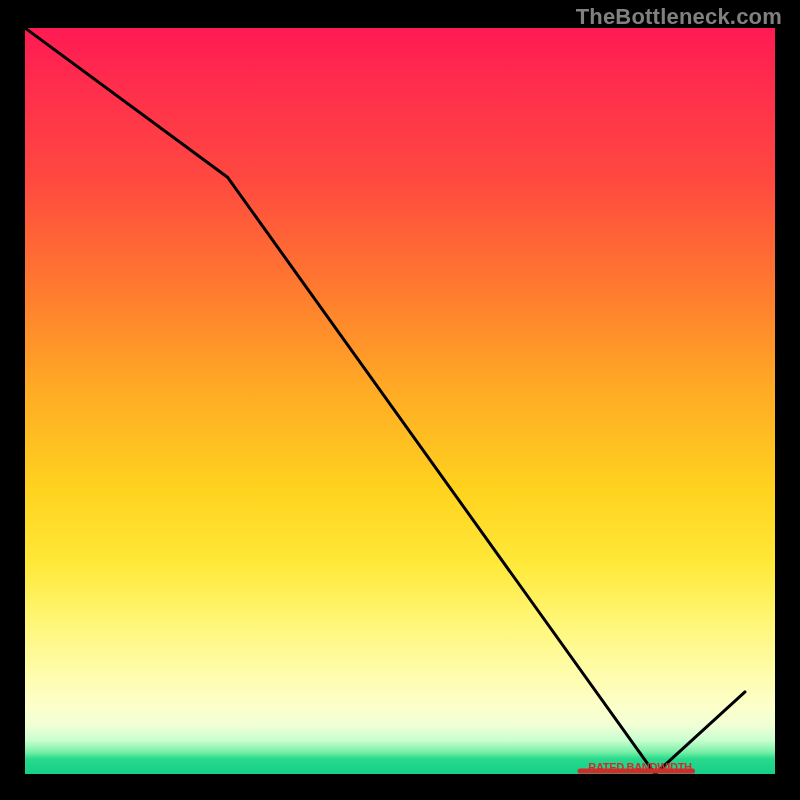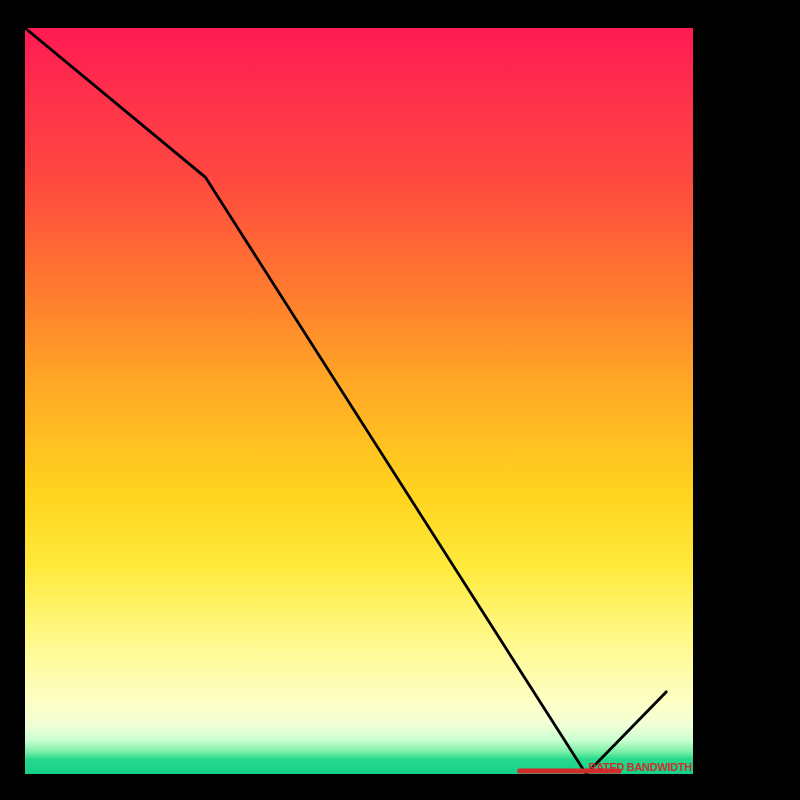--- a/index.html
+++ b/index.html
@@ -22,21 +22,21 @@
     right: 18px;
     color: #808080;
     font-size: 22px;
     font-weight: 600;
     letter-spacing: 0.2px;
   }
   .plot-box {
     position: absolute;
     left: 25px;
     top: 28px;
-    width: 668px;
+    width: 750px;
     height: 746px;
     overflow: hidden;
   }
   .gradient {
     position: absolute;
     left: 0;
     top: 0;
     width: 100%;
     height: 100%;
     
@@ -74,20 +74,21 @@
     letter-spacing: -0.3px;
     white-space: nowrap;
     pointer-events: none;
   }
 </style>
 </head>
 <body>
 
 <div class="frame">
 
+  <div class="watermark">TheBottleneck.com</div>
 
   <div class="plot-box">
     <div class="gradient"></div>
 
     <svg class="line-svg" viewBox="0 0 750 746" preserveAspectRatio="none">
       <polyline id="series-polyline" fill="none" stroke="#000000" stroke-width="3" stroke-linejoin="round" stroke-linecap="round" points="0.0,0.0 202.5,149.2 630.0,746.0 720.0,663.9"></polyline>
       <line id="baseline-segment" stroke="#d12b2b" stroke-width="5" stroke-linecap="round" x1="555.0" y1="743.0" x2="667.5" y2="743.0"></line>
     </svg>
 
     <div id="baseline-label" class="baseline-label" style="left: 563.25px; top: 733px; color: rgb(209, 43, 43);">RATED BANDWIDTH</div>

